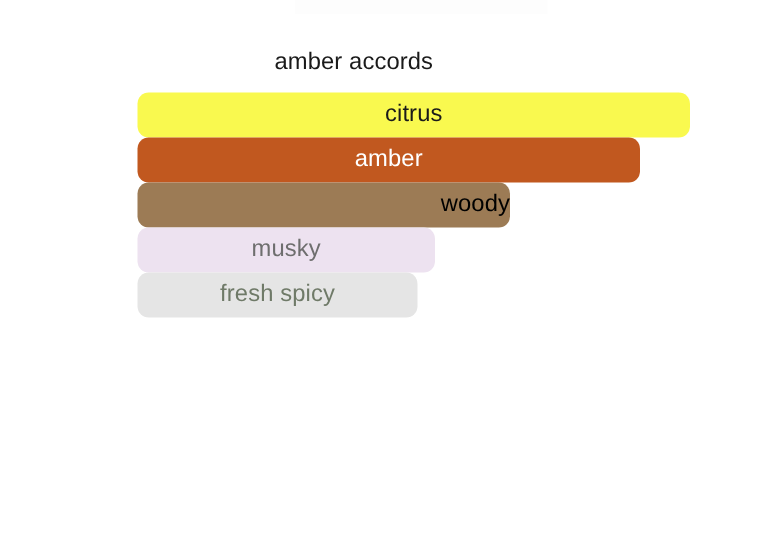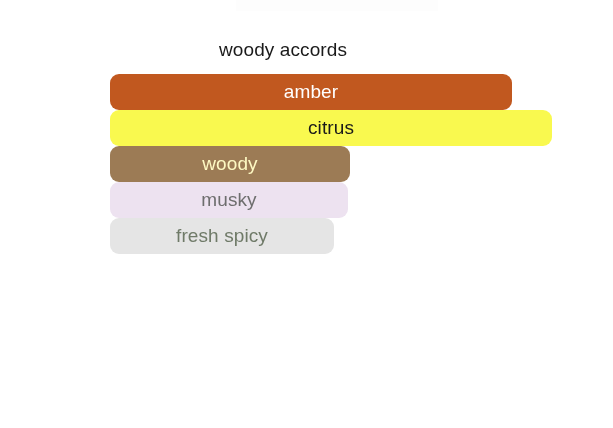--- a/index.html
+++ b/index.html
@@ -82,38 +82,38 @@
     letter-spacing: 0.1px;
   }
 </style>
 </head>
 <body style="background: rgb(255, 255, 255);">
 
 <div class="top-band"></div>
 
 <div class="accords-widget">
 
-  <div class="chart-title">woody accords</div>
+  <div class="chart-title">amber accords</div>
 
   <div class="bars">
+
+    <div class="bar-row">
+      <div class="bar" style="width: 442px; background: rgb(249, 249, 79); color: rgb(26, 26, 26);">
+        <span class="bar-label">citrus</span>
+      </div>
+    </div>
 
     <div class="bar-row">
       <div class="bar" style="width: 402px; background: rgb(193, 88, 31); color: rgb(255, 255, 255);">
         <span class="bar-label">amber</span>
       </div>
     </div>
 
     <div class="bar-row">
-      <div class="bar" style="width: 442px; background: rgb(249, 249, 79); color: rgb(26, 26, 26);">
-        <span class="bar-label">citrus</span>
-      </div>
-    </div>
-
-    <div class="bar-row">
-      <div class="bar" style="width: 240px; background: rgb(156, 123, 85); color: #fef9c3;">
+      <div class="bar" style="width: 298px; background: rgb(156, 123, 85); color: #000000; justify-content: flex-end;">
         <span class="bar-label">woody</span>
       </div>
     </div>
 
     <div class="bar-row">
       <div class="bar" style="width: 238px; background: rgb(237, 226, 240); color: rgb(110, 110, 110);">
         <span class="bar-label">musky</span>
       </div>
     </div>
 

